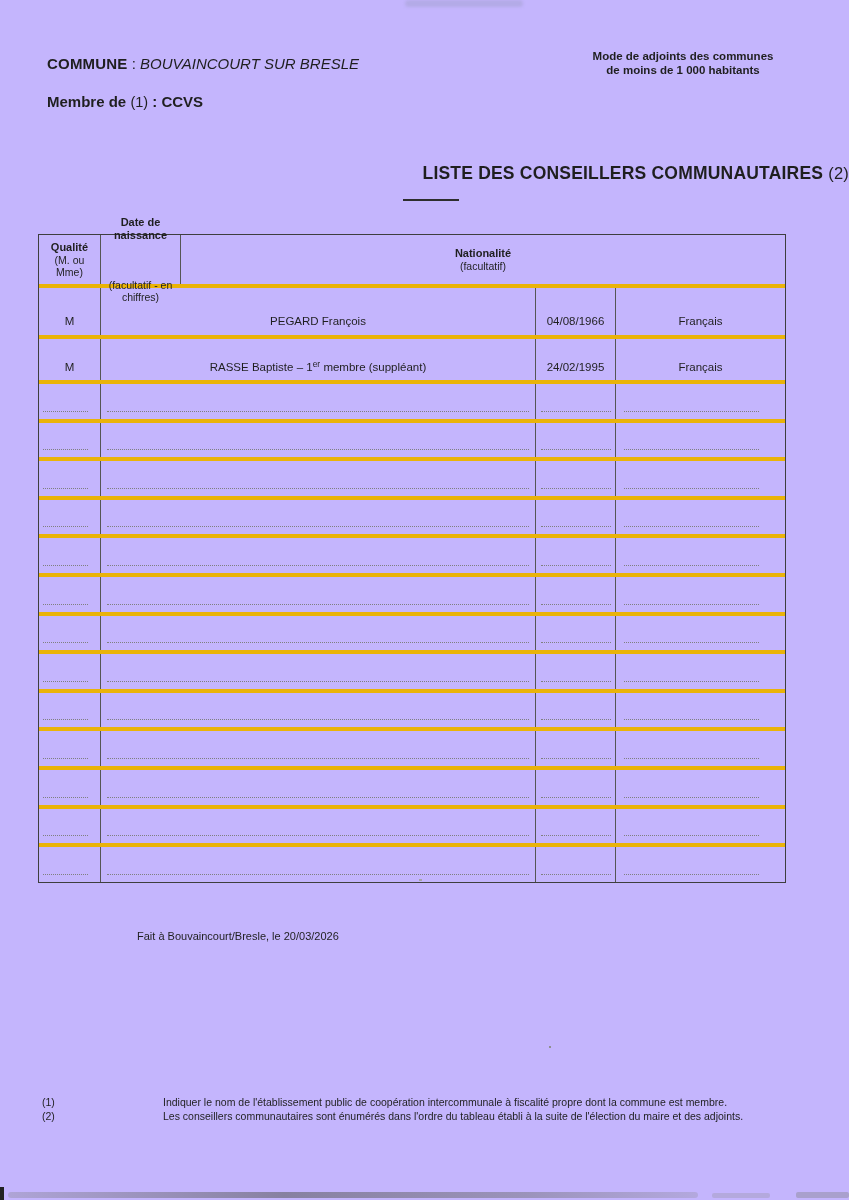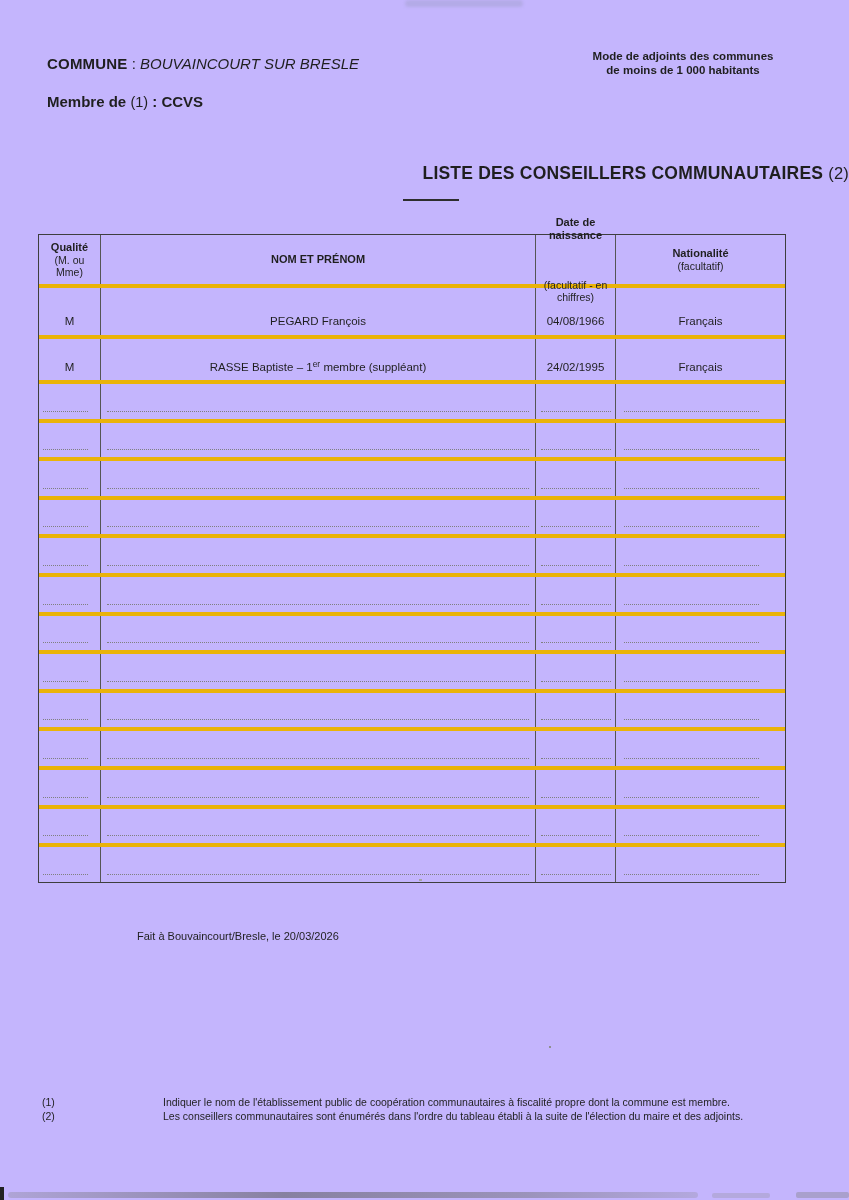--- a/index.html
+++ b/index.html
@@ -99,23 +99,20 @@
 
   <div class="title"><span>LISTE DES CONSEILLERS COMMUNAUTAIRES</span> <span class="ref">(2)</span></div>
   <div class="title-underline"></div>
 
   <div class="ctable">
     <div class="trow thead">
       <div class="td c1">
         <div class="hb">Qualité</div>
         <div class="hs">(M. ou Mme)</div>
       </div>
-      <div class="td c2">
-        <div class="hb">NOM ET PRÉNOM</div>
-      </div>
       <div class="td c3">
         <div class="hb">Date de naissance</div>
         <div class="hs">(facultatif - en chiffres)</div>
       </div>
       <div class="td c4">
         <div class="hb">Nationalité</div>
         <div class="hs">(facultatif)</div>
       </div>
     </div>
 
@@ -333,21 +330,21 @@
           </div>
         </div>
       </div>
   </div>
 
   <div class="fait-line">Fait à Bouvaincourt/Bresle, le 20/03/2026</div>
 
   <div class="footnotes">
     <div class="fn-line">
       <span class="fn-ref">(1)</span>
-      <span class="fn-text">Indiquer le nom de l'établissement public de coopération communautaires à fiscalité propre dont la commune est membre.</span>
+      <span class="fn-text">Indiquer le nom de l'établissement public de coopération intercommunale à fiscalité propre dont la commune est membre.</span>
     </div>
     <div class="fn-line">
       <span class="fn-ref">(2)</span>
       <span class="fn-text">Les conseillers communautaires sont énumérés dans l'ordre du tableau établi à la suite de l'élection du maire et des adjoints.</span>
     </div>
   </div>
 
   <div class="edge-band-1"></div>
   <div class="edge-band-2"></div>
   <div class="edge-band-3"></div>

